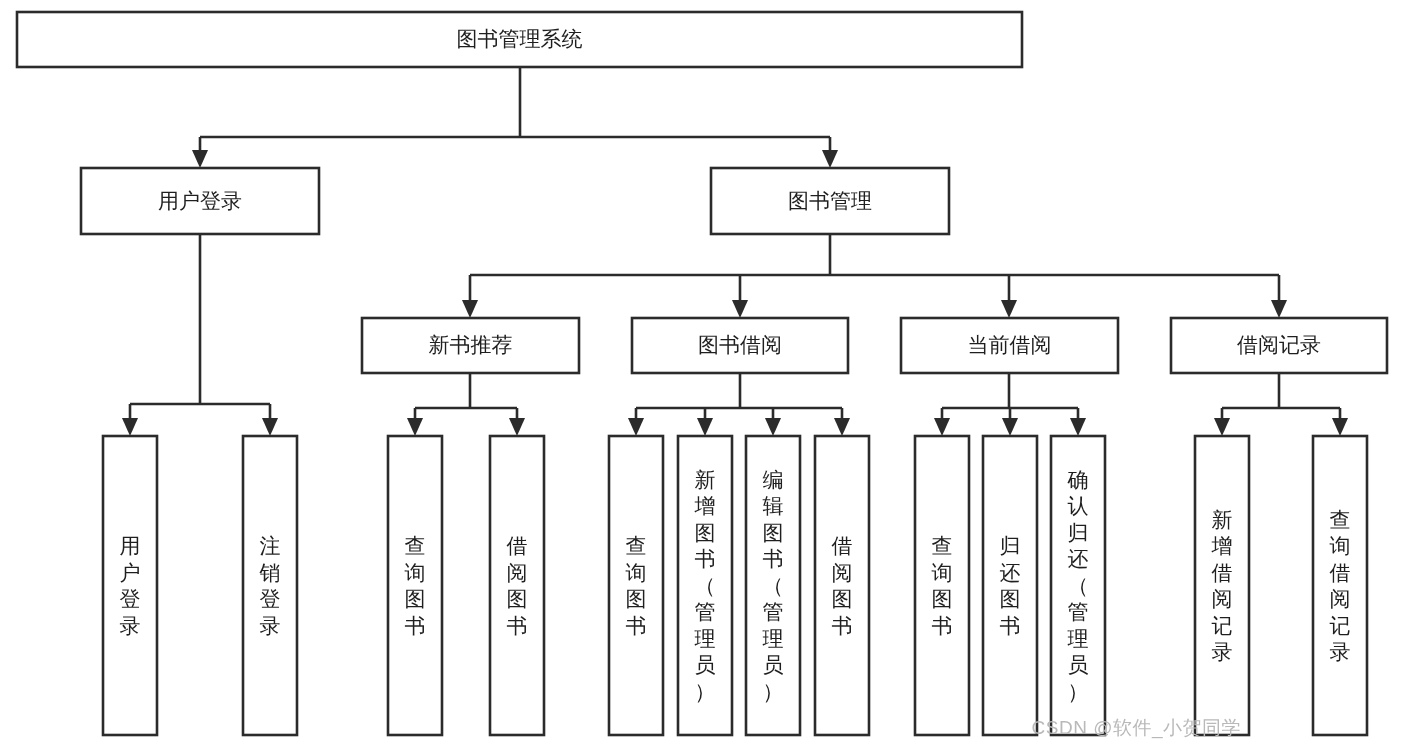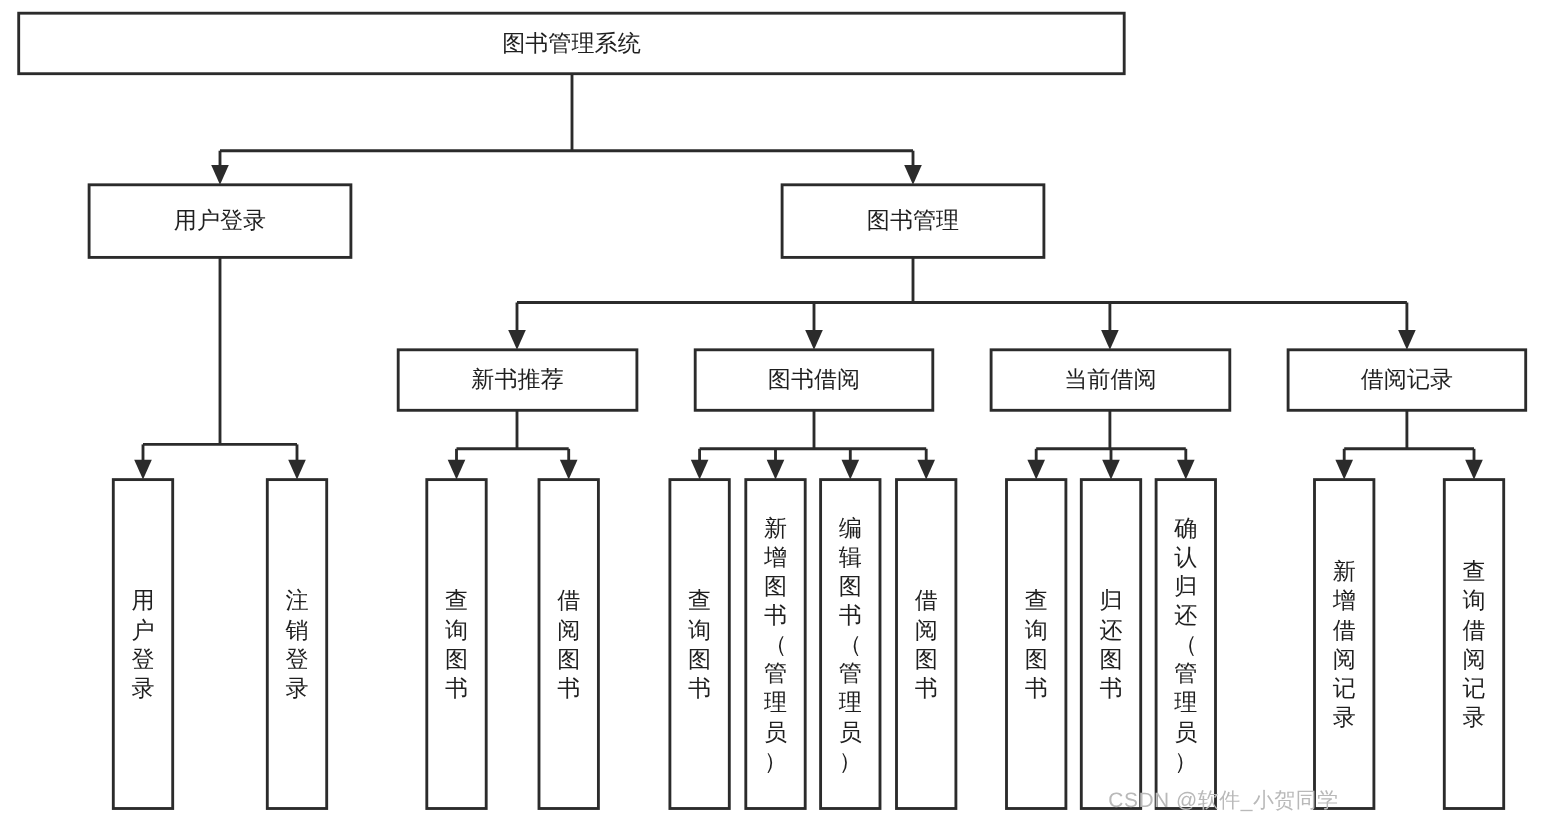--- a/index.html
+++ b/index.html
@@ -11,20 +11,21 @@
     width: 1405px;
     height: 747px;
     font-family: "Liberation Sans", "DejaVu Sans", sans-serif;
     overflow: hidden;
   }
   #diagram-root {
     position: relative;
     width: 1225px;
     height: 747px;
     background: #ffffff;
+    padding-left: 24px;
   }
   svg.diagram-canvas {
     position: absolute;
     left: 0;
     top: 0;
     width: 1405px;
     height: 747px;
     display: block;
   }
   .node-box {

